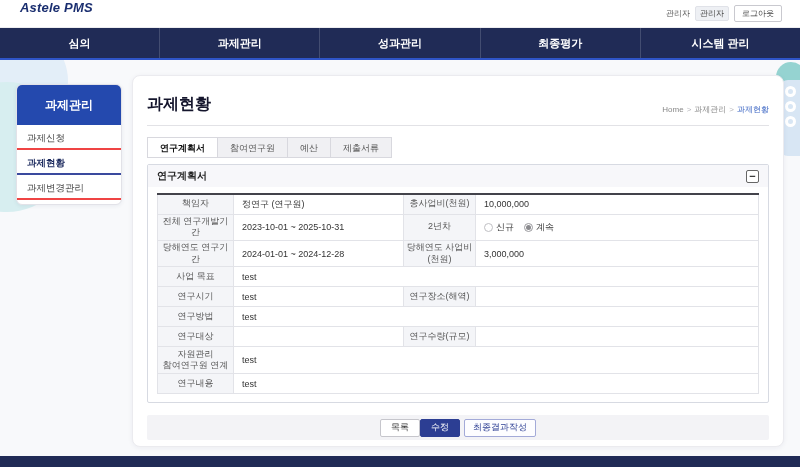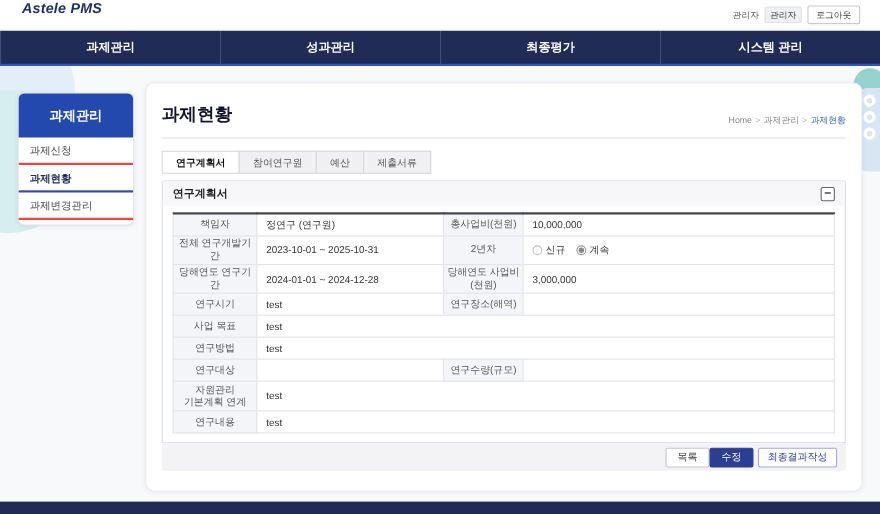--- a/index.html
+++ b/index.html
@@ -80,22 +80,22 @@
   td.cell-label { background:#f4f5f8; border:1px solid #e2e3e8; text-align:center; color:#555;
                   white-space:pre-line; line-height:1.3; padding:1px 2px; }
   td.cell-value { border:1px solid #e2e3e8; color:#333; padding:1px 8px; background:#fff; }
   .radio-wrap { display:flex; align-items:center; gap:3px; }
   .radio { width:9px; height:9px; border:1px solid #c0c0c4; border-radius:50%; background:#fff; display:inline-block; }
   .radio i { display:block; width:5px; height:5px; border-radius:50%; margin:1px; background:transparent; }
   .radio.checked { border-color:#9a9a9e; }
   .radio.checked i { background:#8a8a8e; }
   .radio-label { margin-right:7px; color:#333; }
 
-  .actionbar { background:#f3f3f6; border-radius:2px; padding:3px 8px; height:25px;
-               display:flex; justify-content:flex-end; align-items:center; }
+  .actionbar { margin-top:12px; background:#f3f3f6; border-radius:2px; padding:3px 8px; height:25px;
+               display:flex; justify-content:center; align-items:center; }
   .btn { font-family:inherit; font-size:9px; height:18px; border-radius:2px; cursor:pointer; }
   .btn.ghost { background:#fff; border:1px solid #c6c6cc; color:#333; padding:0 10px; }
   .btn.primary { background:#2c3e93; border:1px solid #2c3e93; color:#fff; padding:0 10px; }
   .btn.outline { background:#fdfdff; border:1px solid #a3aad8; color:#2c3e93; padding:0 8px; }
   .right-btns { display:flex; gap:4px; }
 
   .footer { position:absolute; left:0; right:0; bottom:0; height:11px; background:#202b56; }
 </style>
 </head>
 <body>
@@ -105,20 +105,21 @@
   <header class="topbar">
     <div class="logo">Astele PMS</div>
     <div class="userarea">
       <span>관리자</span>
       <span class="badge">관리자</span>
       <button class="logout">로그아웃</button>
     </div>
   </header>
 
   <nav class="mainnav" id="mainnav">
+      <div class="nav-item">심의</div>
       <div class="nav-item sep">과제관리</div>
       <div class="nav-item sep">성과관리</div>
       <div class="nav-item sep">최종평가</div>
       <div class="nav-item sep">시스템 관리</div>
     </nav>
 
   <div class="content">
     <div class="deco deco-a"></div>
     <div class="deco deco-b"></div>
     <div class="deco deco-tr-circle"></div>
@@ -189,42 +190,42 @@
                     </span>
                   </td>
                 </tr>
                 <tr>
                   <td class="cell-label">당해연도 연구기간</td>
                   <td class="cell-value">2024-01-01 ~ 2024-12-28</td>
                   <td class="cell-label">당해연도 사업비(천원)</td>
                   <td class="cell-value">3,000,000</td>
                 </tr>
                 <tr>
+                  <td class="cell-label">사업 목표</td>
+                  <td class="cell-value" colspan="3">test</td>
+                </tr>
+                <tr>
                   <td class="cell-label">연구시기</td>
                   <td class="cell-value">test</td>
                   <td class="cell-label">연구장소(해역)</td>
                   <td class="cell-value"></td>
                 </tr>
                 <tr>
-                  <td class="cell-label">사업 목표</td>
-                  <td class="cell-value" colspan="3">test</td>
-                </tr>
-                <tr>
                   <td class="cell-label">연구방법</td>
                   <td class="cell-value" colspan="3">test</td>
                 </tr>
                 <tr>
                   <td class="cell-label">연구대상</td>
                   <td class="cell-value"></td>
                   <td class="cell-label">연구수량(규모)</td>
                   <td class="cell-value"></td>
                 </tr>
                 <tr class="tall">
                   <td class="cell-label">자원관리
-기본계획 연계</td>
+참여연구원 연계</td>
                   <td class="cell-value" colspan="3">test</td>
                 </tr>
                 <tr>
                   <td class="cell-label">연구내용</td>
                   <td class="cell-value" colspan="3">test</td>
                 </tr>
               </tbody>
           </table>
         </div>
       </div>

